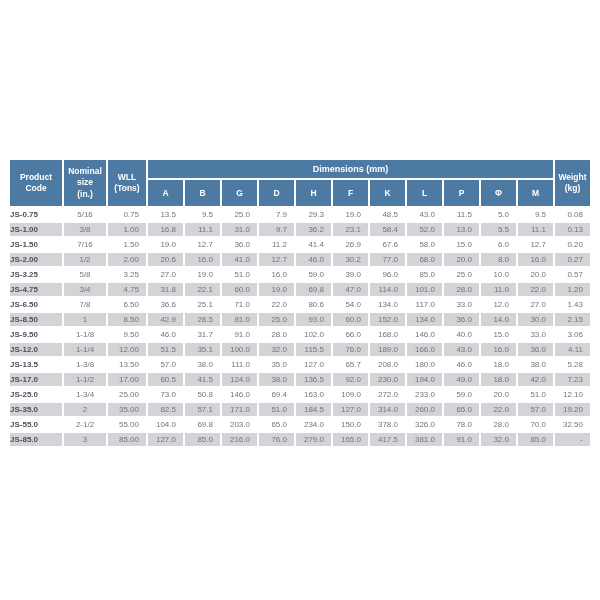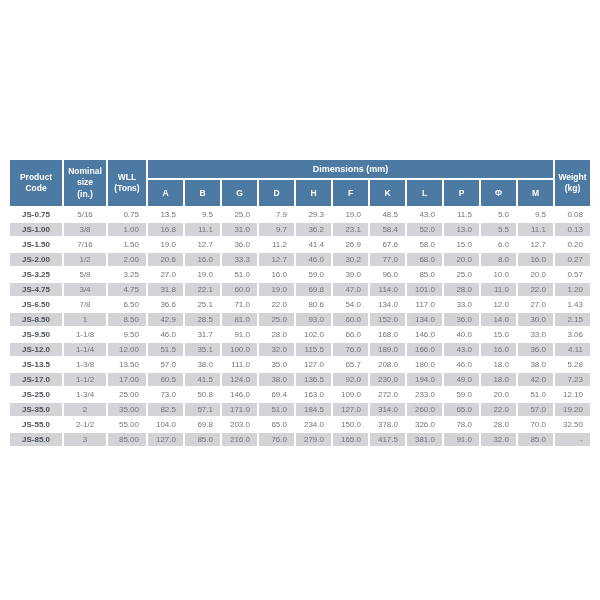--- a/index.html
+++ b/index.html
@@ -53,21 +53,21 @@
     padding: 0 7px 0 0;
     color: #71767c;
     text-align: right;
     vertical-align: middle;
     background: #ffffff;
     overflow: hidden;
   }
   table.spec td.code {
     font-weight: bold;
     color: #4b5158;
-    text-align: center;
+    text-align: left;
     padding-right: 0;
     margin-top: 8px;
   }
   table.spec td.size {
     text-align: center;
     padding-right: 0;
     margin-top: 42px;
   }
   table.spec tbody tr:nth-child(even) td {
     background: #d3d4d7;
@@ -173,21 +173,21 @@
     <td>6.0</td>
     <td>12.7</td>
     <td>0.20</td>
   </tr>
         <tr>
     <td class="code">JS-2.00</td>
     <td class="size">1/2</td>
     <td>2.00</td>
     <td>20.6</td>
     <td>16.0</td>
-    <td>33.3</td>
+    <td>41.0</td>
     <td>12.7</td>
     <td>46.0</td>
     <td>30.2</td>
     <td>77.0</td>
     <td>68.0</td>
     <td>20.0</td>
     <td>8.0</td>
     <td>16.0</td>
     <td>0.27</td>
   </tr>

